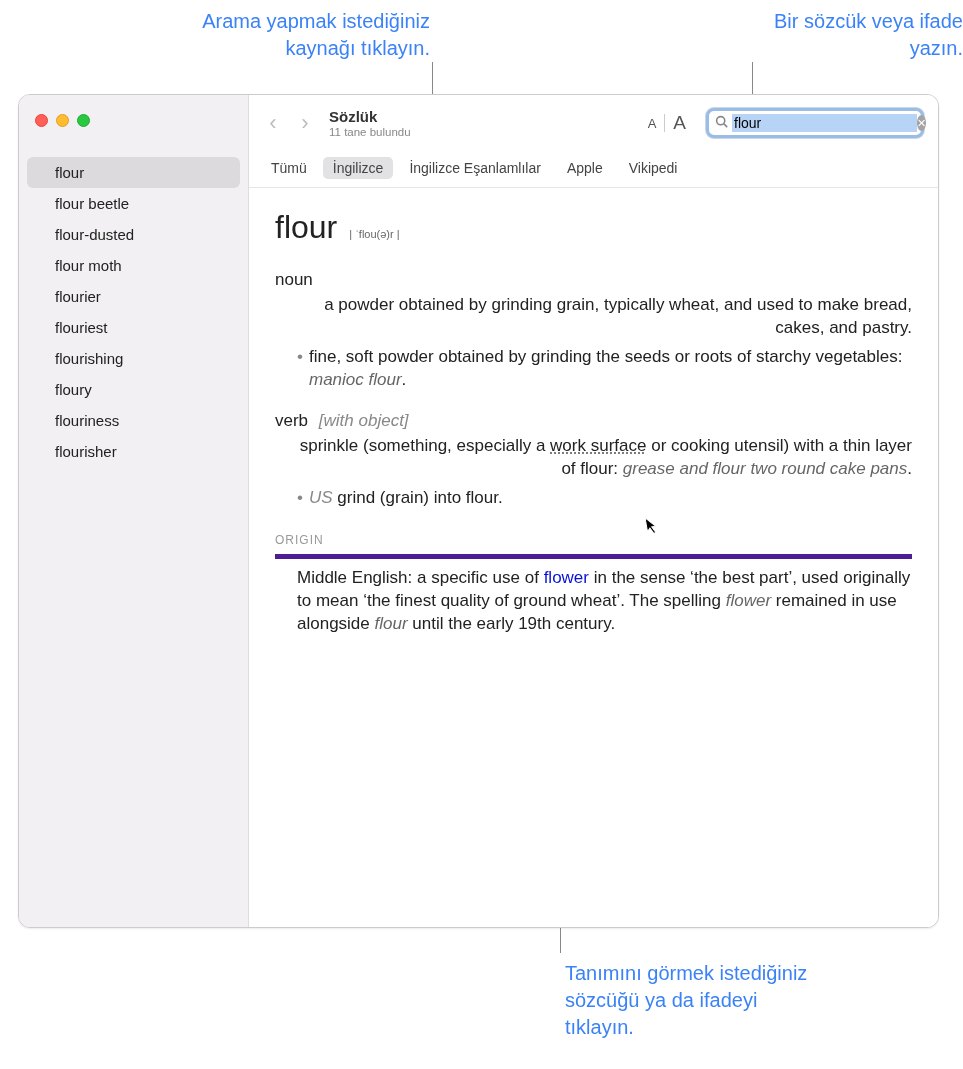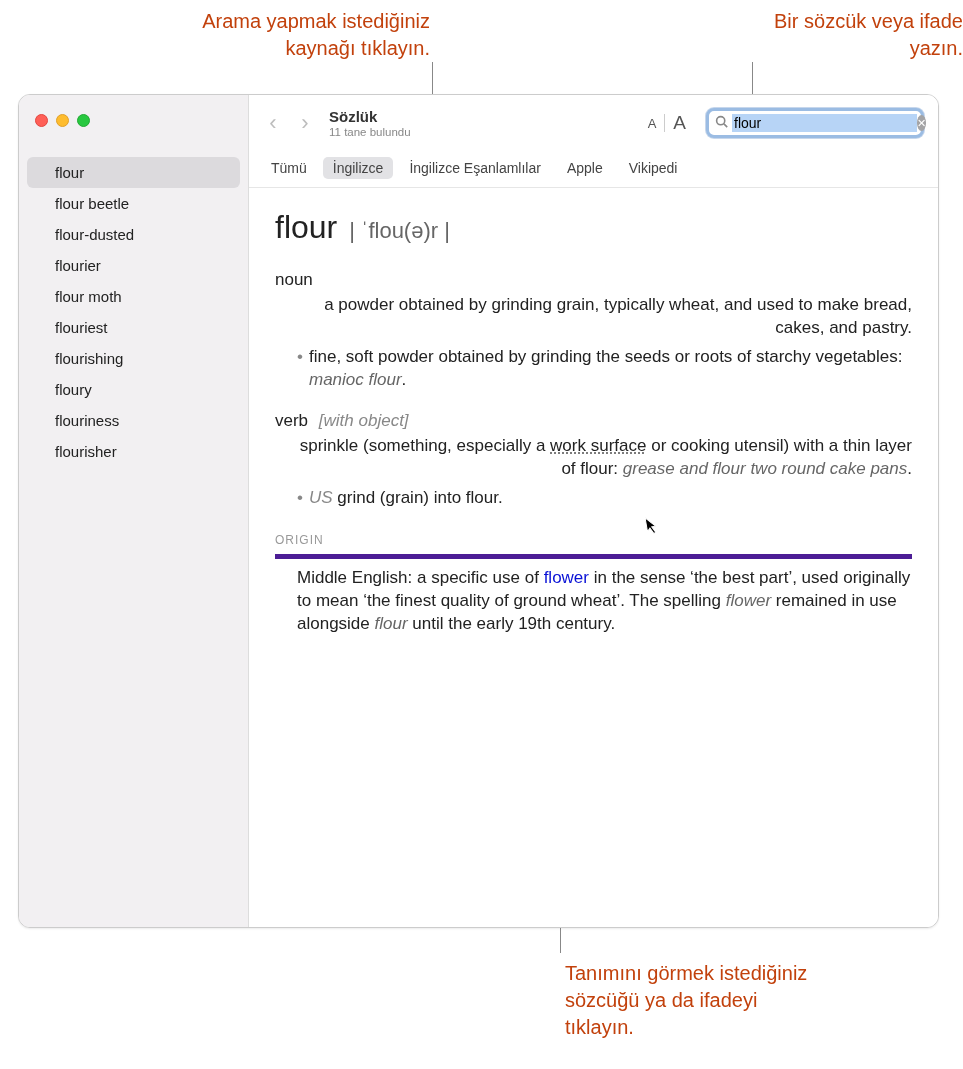--- a/index.html
+++ b/index.html
@@ -7,21 +7,21 @@
     font-family: -apple-system, "Helvetica Neue", Helvetica, Arial, sans-serif;
     background: #fff;
     width: 963px;
     height: 1069px;
     position: relative;
     overflow: hidden;
   }
   .callout {
     position: absolute;
     font-size: 20px;
-    color: #c2410c;
+    color: #3b82f6;
     line-height: 1.35;
   }
   .callout-top-left { top: 8px; left: 170px; width: 260px; text-align: right; }
   .callout-top-right { top: 8px; left: 753px; width: 210px; text-align: right; }
   .callout-bottom { top: 960px; left: 565px; width: 260px; text-align: left; }
   .callout-line {
     position: absolute;
     background: #888;
   }
   .line-vert-top-left { top: 62px; left: 432px; width: 1px; height: 97px; }
@@ -143,21 +143,21 @@
 
   .content {
     padding: 18px 26px 20px 26px;
     overflow-y: auto;
     font-size: 17px;
     color: #222;
     line-height: 1.35;
   }
   .headword-row { display: flex; align-items: baseline; gap: 12px; margin-bottom: 20px; }
   .headword { font-size: 32px; font-weight: 400; }
-  .pron { font-size: 22px; color: #666; }
+  .pron { font-size: 11px; color: #666; }
   .pos { font-size: 17px; margin-top: 4px; margin-bottom: 2px; }
   .pos-ann { font-style: italic; color: #888; margin-left: 6px; }
   .def-block { padding-left: 22px; margin-bottom: 18px; }
   .def-main { margin-bottom: 6px; text-align: right; }
   .sub-bullet { padding-left: 12px; position: relative; margin-top: 6px; }
   .sub-bullet::before { content: "•"; position: absolute; left: 0; color: #888; }
   .eg { font-style: italic; color: #666; }
   .region { font-style: italic; color: #888; }
   .lookup { text-decoration: underline dotted #666; text-underline-offset: 2px; cursor: pointer; }
   .section-label {
@@ -198,22 +198,22 @@
   <div class="sidebar">
     <div class="traffic">
       <div class="tl tl-red"></div>
       <div class="tl tl-yel"></div>
       <div class="tl tl-grn"></div>
     </div>
     <div class="sidebar-list">
       <div class="sidebar-item selected">flour</div>
       <div class="sidebar-item">flour beetle</div>
       <div class="sidebar-item">flour-dusted</div>
+      <div class="sidebar-item">flour moth</div>
       <div class="sidebar-item">flourier</div>
-      <div class="sidebar-item">flour moth</div>
       <div class="sidebar-item">flouriest</div>
       <div class="sidebar-item">flourishing</div>
       <div class="sidebar-item">floury</div>
       <div class="sidebar-item">flouriness</div>
       <div class="sidebar-item">flourisher</div>
     </div>
   </div>
 
   <div class="main">
     <div class="toolbar">

